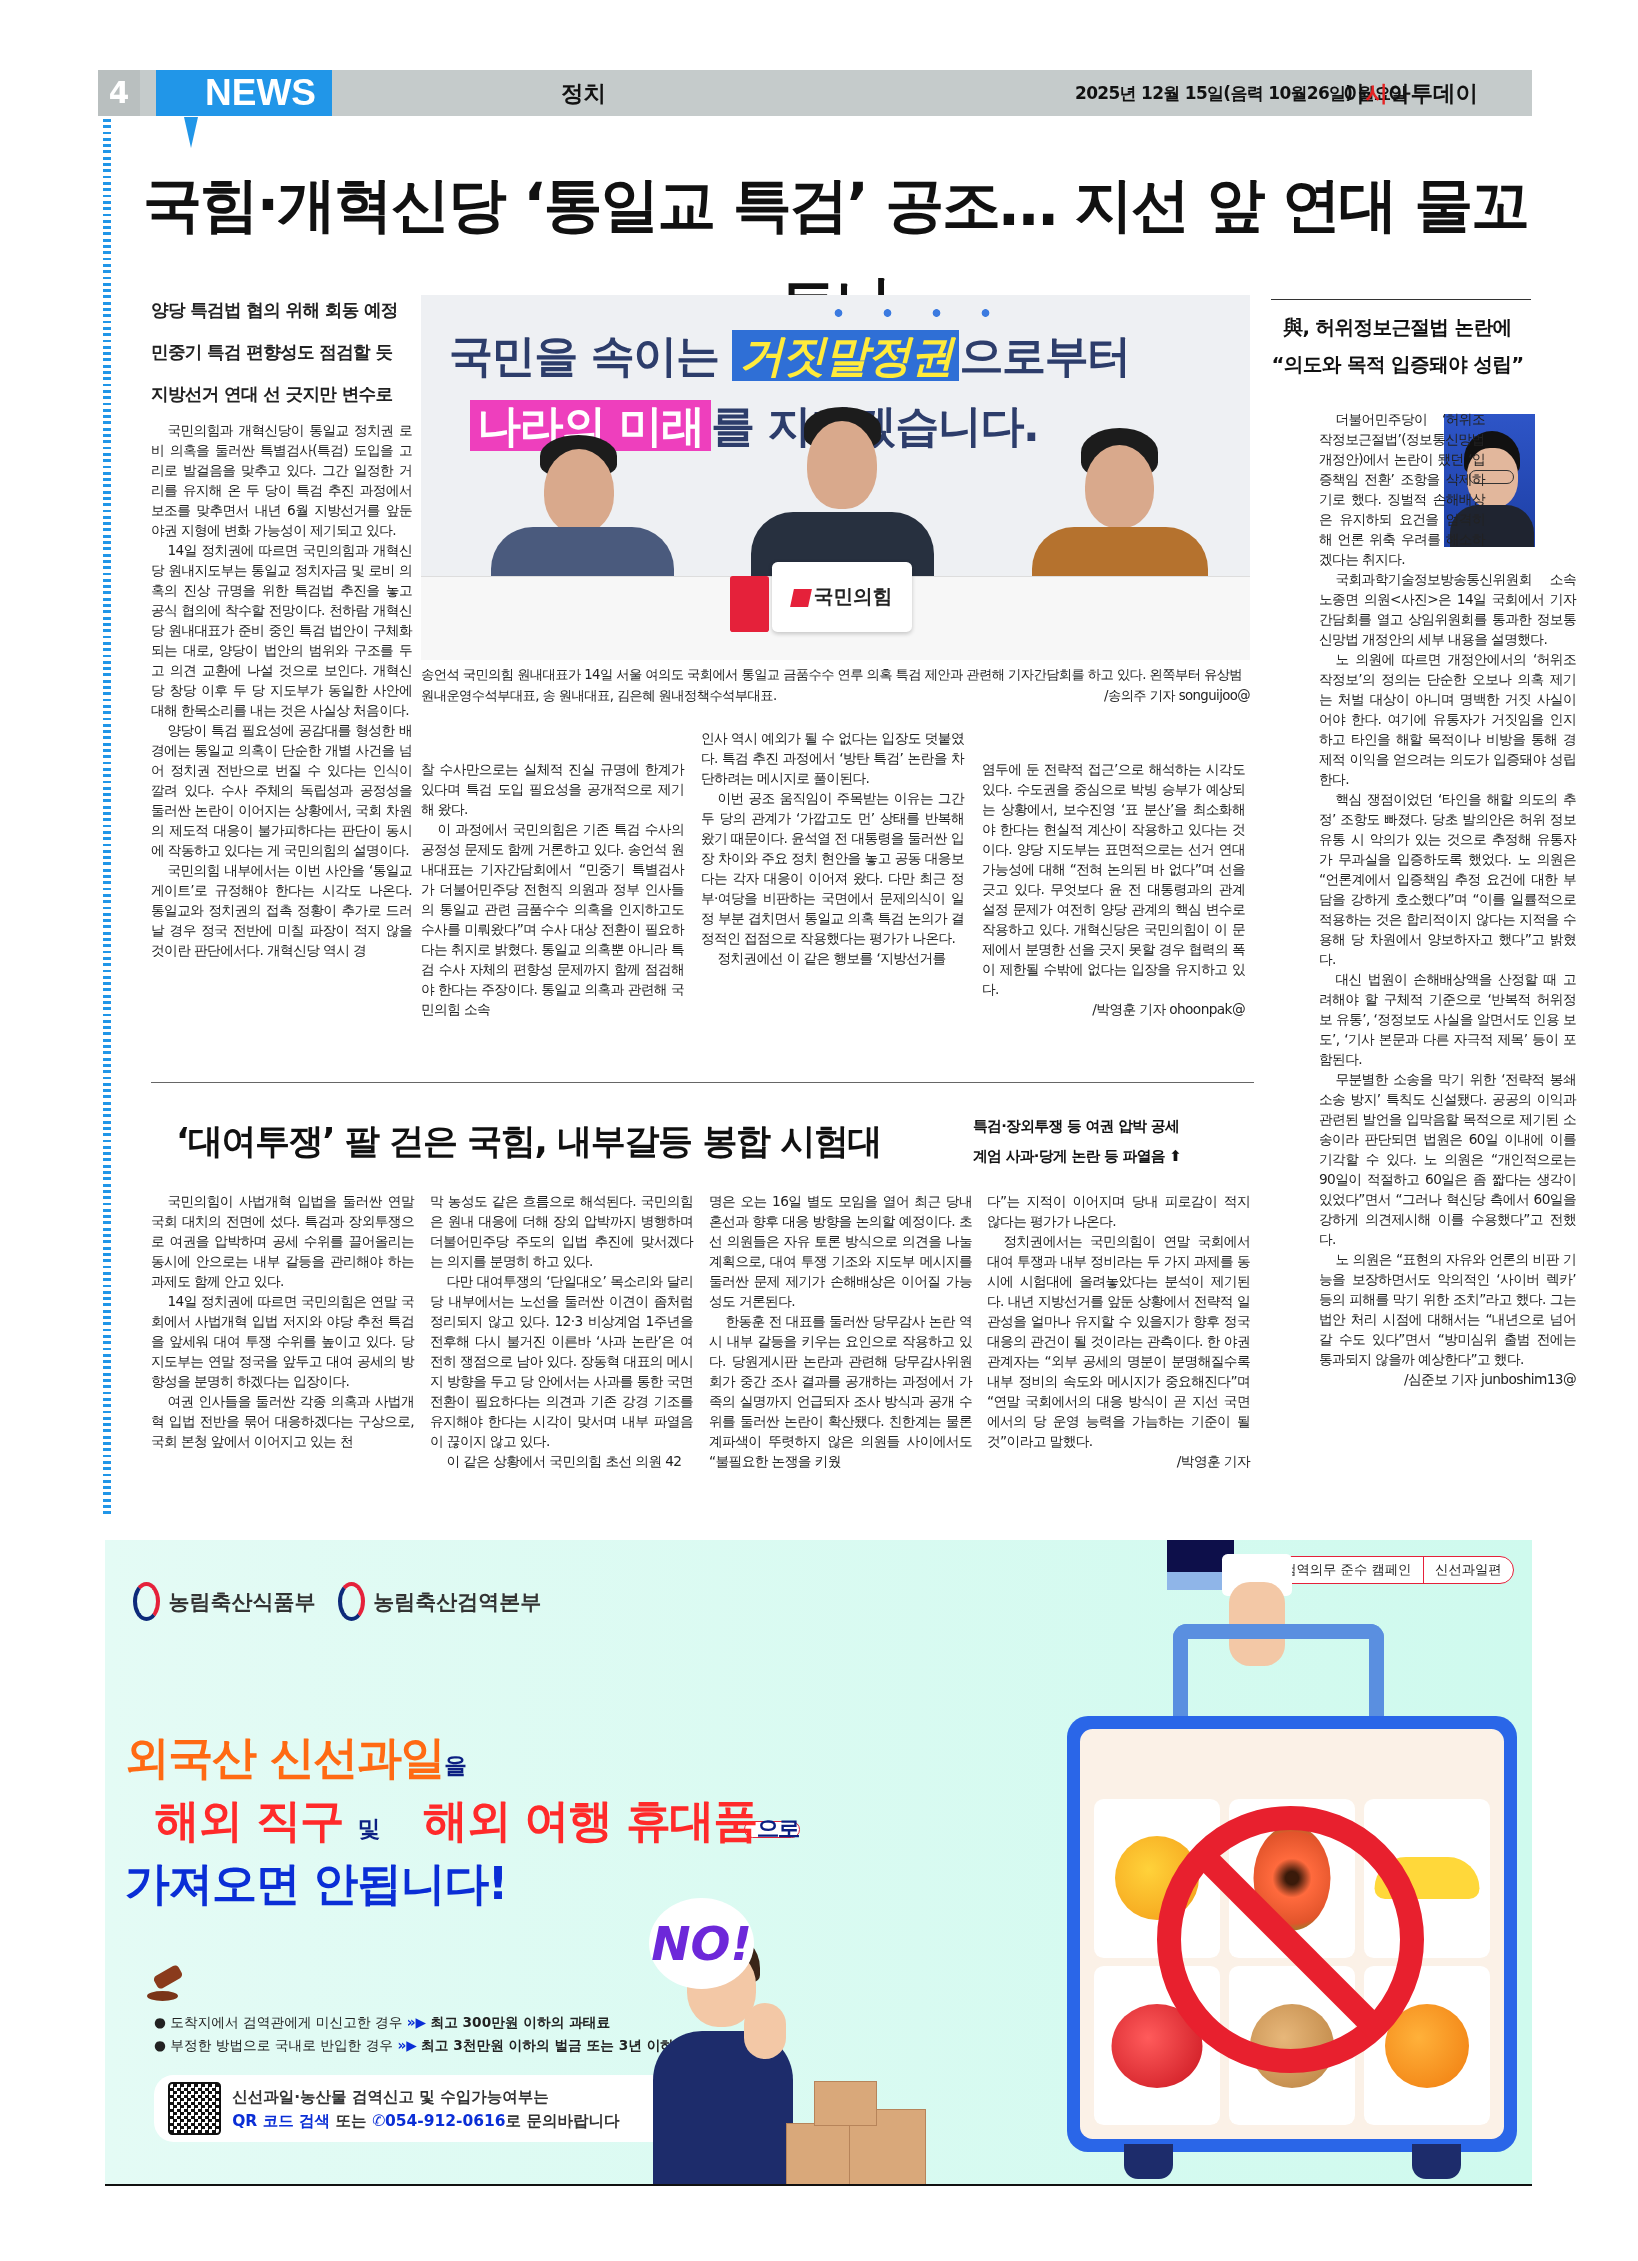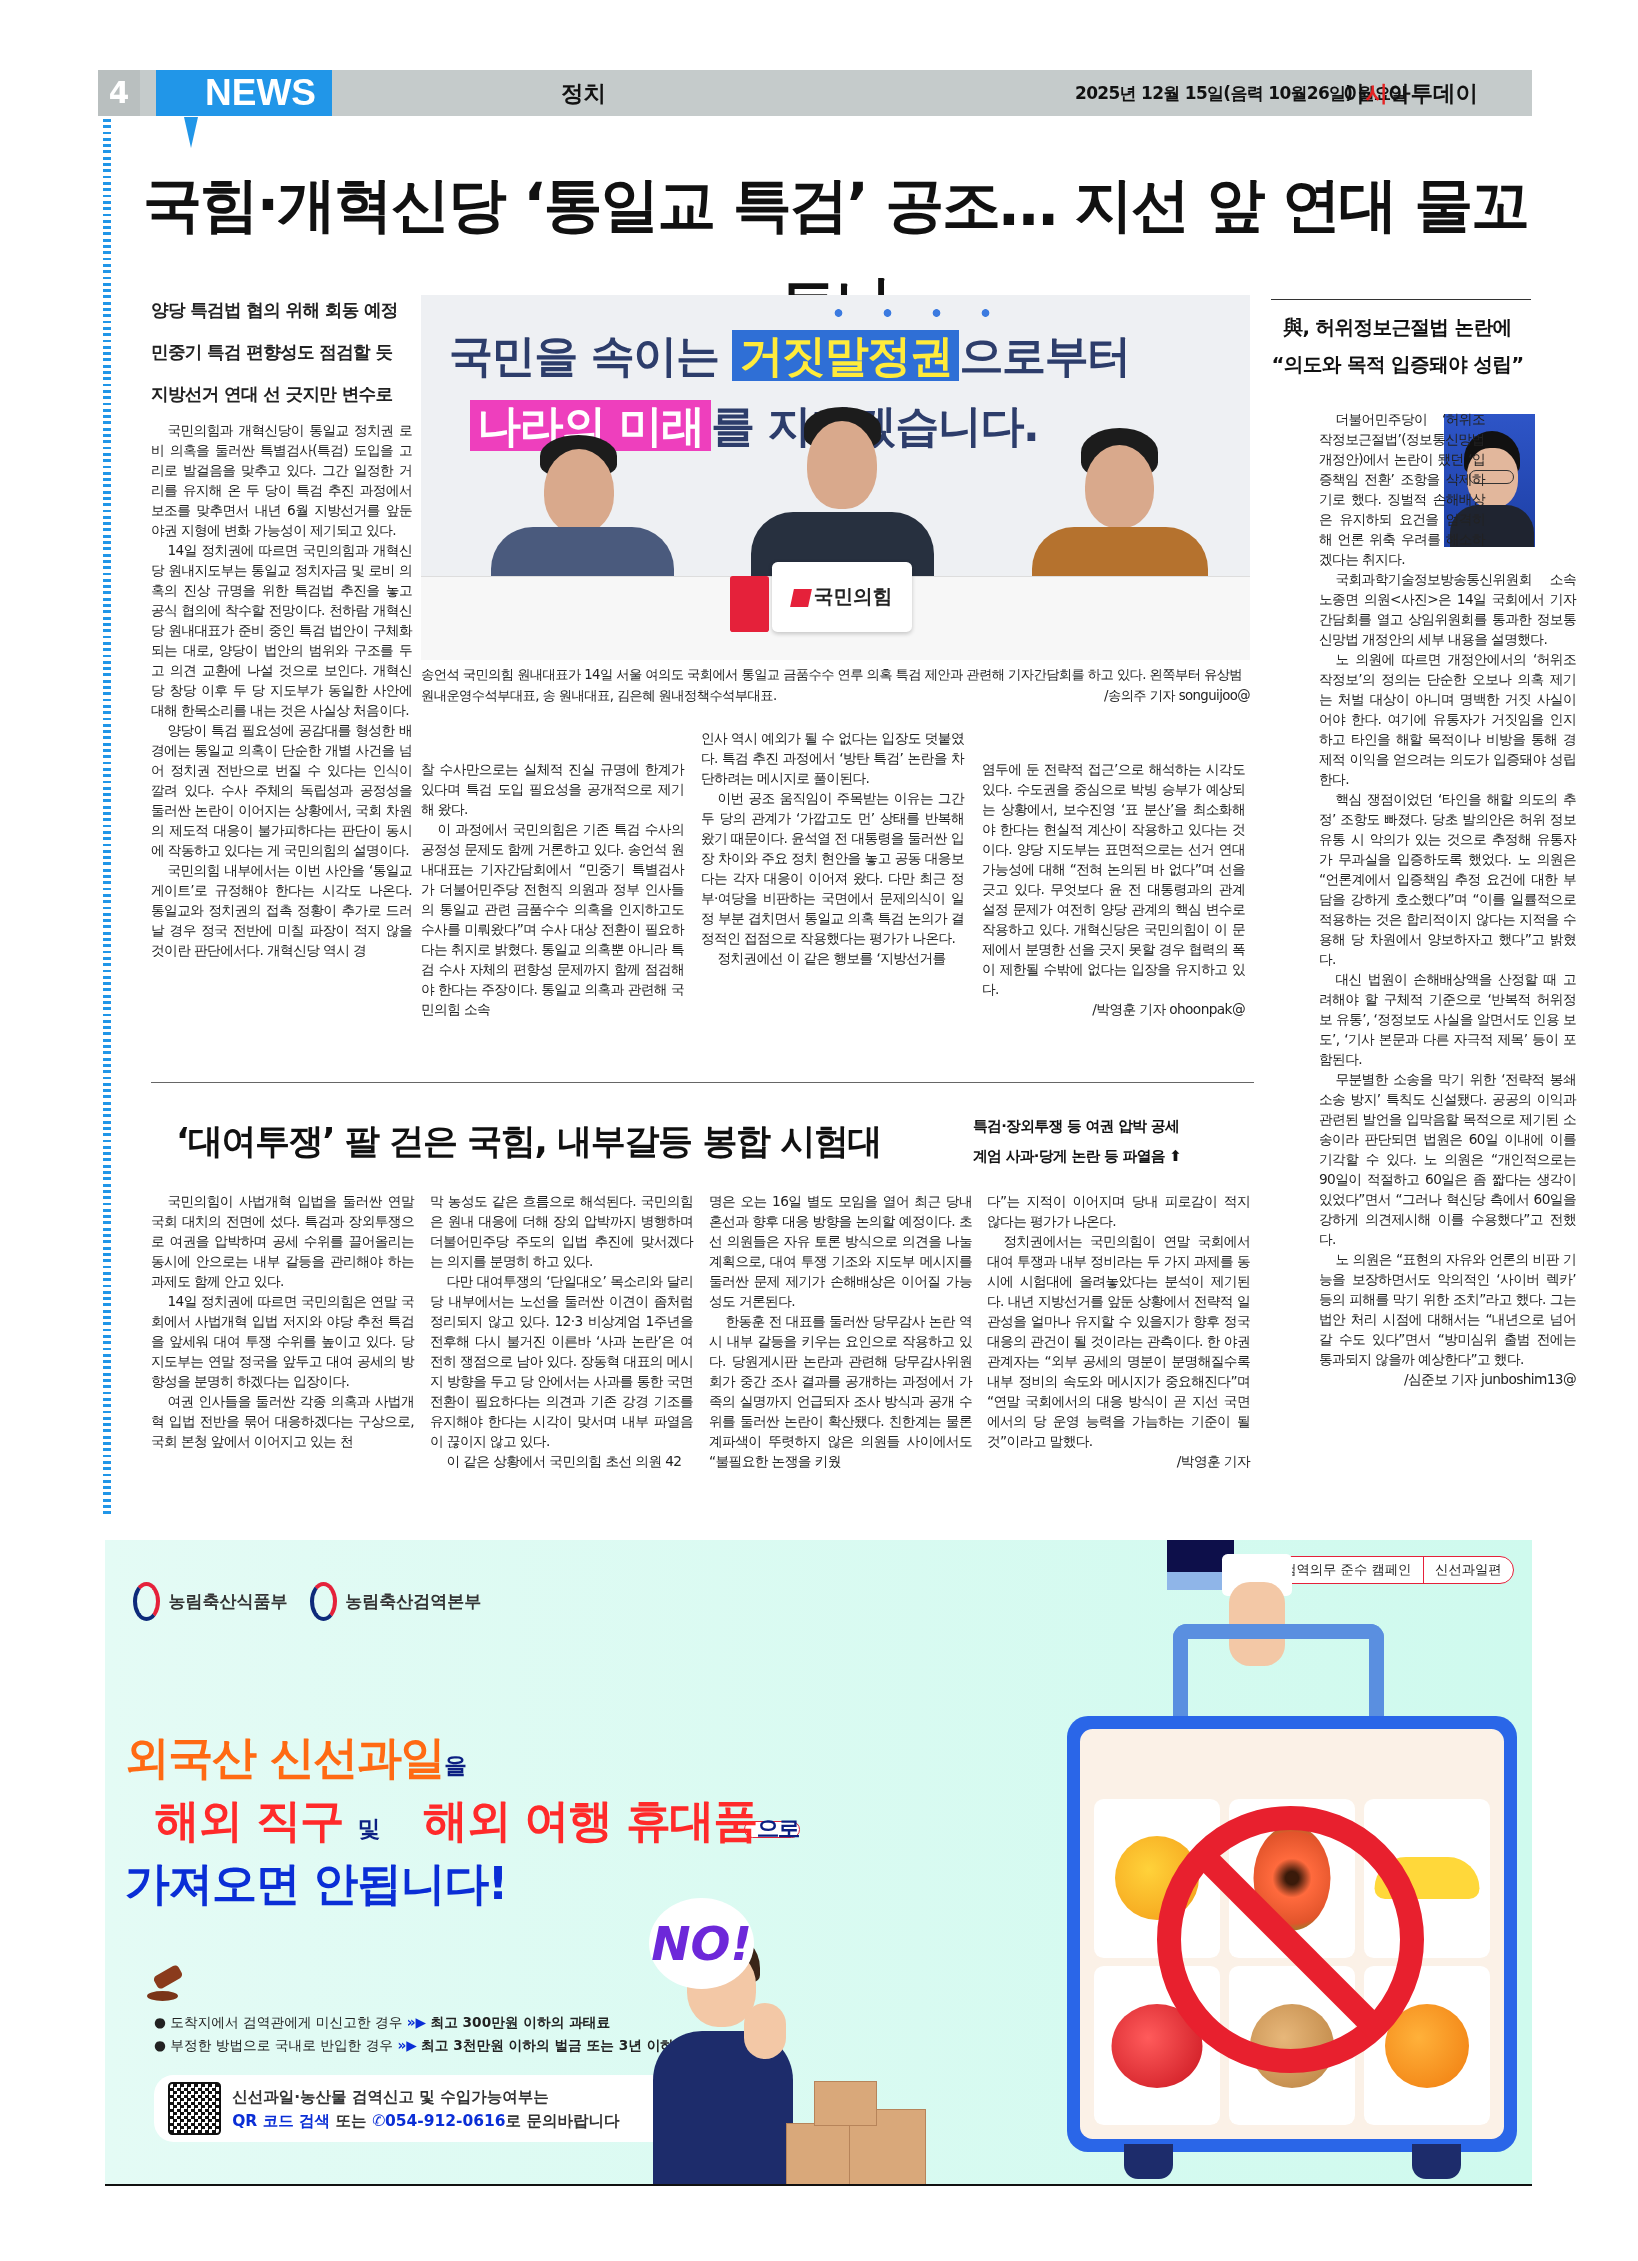--- a/index.html
+++ b/index.html
@@ -26,21 +26,21 @@
 
   .subhead { left: 151px; top: 289px; width: 260px; font-size: 17.6px; font-weight: bold; line-height: 42px; color: #222; letter-spacing: -0.7px; }
 
   .body-col { font-size: 13.7px; line-height: 20px; color: #222; text-align: justify; letter-spacing: -0.6px; }
   .body-col p { text-indent: 1.2em; }
   .byline { text-align: right; }
 
   
   .photo { left: 421px; top: 295px; width: 829px; height: 365px; overflow: hidden; background: #eef0f3; }
   .photo-banner1 { position: absolute; left: 28px; top: 32px; font-size: 44px; font-weight: bold; color: #2d3d6b; letter-spacing: -1.4px; white-space: nowrap; }
-  .photo-hl { background: #2f6fd6; color: #ffeb3b; padding: 0 7px; }
+  .photo-hl { background: #2f6fd6; color: #ffeb3b; padding: 0 7px; font-style: italic; }
   .photo-dots { position: absolute; left: 393px; top: 10.5px; width: 197px; height: 14px;
     background: radial-gradient(circle, #3c7be0 3.5px, transparent 4.2px) 0 0/49px 14px repeat-x; }
   .photo-banner2 { position: absolute; left: 49px; top: 102px; font-size: 44px; font-weight: bold; color: #2d3d6b; letter-spacing: -1.4px; white-space: nowrap; }
   .photo-pink { background: #ee3fbd; color: #fff; padding: 0 7px; }
   .person { position: absolute; bottom: 0; }
   .person .head { position: absolute; border-radius: 50% 50% 45% 45%; background: #d9a98c; }
   .person .hair { position: absolute; border-radius: 50% 50% 30% 30%; background: #1c1c1c; }
   .person .body { position: absolute; bottom: 0; border-radius: 42px 42px 0 0; }
   .desk { position: absolute; left: 0; bottom: 0; width: 100%; height: 84px; background: #f7f7f7; border-top: 1.4px solid #ddd; }
   .nameplate { position: absolute; left: 351px; bottom: 28px; width: 140px; height: 70px; background: #fff; border-radius: 5.6px; box-shadow: 0 1.4px 4.2px rgba(0,0,0,.2); font-size: 19.7px; font-weight: bold; color: #222; text-align: center; line-height: 70px; }
@@ -66,21 +66,21 @@
 
   
   .ad { left: 105px; top: 1540px; width: 1427px; height: 646px; background: linear-gradient(90deg, #e4fbf5, #cffaee); border-bottom: 2.1px solid #111; overflow: hidden; }
   .ad-deco { position: absolute; right: 0; top: 0; width: 365px; height: 63px; }
   .ad-deco .blk1 { position: absolute; left: 0; top: 0; width: 67px; height: 32px; background: #0d0f4a; }
   .ad-deco .blk2 { position: absolute; left: 0; top: 32px; width: 56px; height: 17.6px; background: #8fb5e8; }
   .ad-campaign { position: absolute; left: 1166px; top: 15.5px; height: 28px; border: 1.4px solid #e5213a; border-radius: 14px; background: #fff; display: flex; font-size: 13.3px; line-height: 25px; color: #222; }
   .ad-campaign span { padding: 0 11.2px; }
   .ad-campaign .sep { width: 1.4px; padding: 0; background: #e5213a; }
   .ad-logos { position: absolute; left: 28px; top: 42px; display: flex; gap: 22.5px; align-items: center; }
-  .ad-logo { display: flex; align-items: center; gap: 8.4px; font-size: 17px; font-weight: bold; color: #333; }
+  .ad-logo { display: flex; align-items: center; gap: 8.4px; font-size: 21px; font-weight: bold; color: #333; }
   .taeguk { width: 27px; height: 39px; border-radius: 50%; border: 4.9px solid #0d2a7a; border-top-color: #e5213a; border-right-color: #e5213a; }
   .ad-headline { position: absolute; left: 19.7px; top: 190px; font-weight: bold; line-height: 56px; letter-spacing: -1.4px; }
   .ad-line { font-size: 45px; white-space: nowrap; }
   .c-orange { color: #ff6a13; }
   .c-red { color: #ff2a2a; margin-left: 30px; }
   .c-blue { color: #0a2ed6; }
   .c-navy { color: #0b1f82; font-size: 22.5px; }
   .ad-gavel { position: absolute; left: 42px; top: 427px; width: 42px; height: 35px; }
   .ad-gavel .hd { position: absolute; left: 7px; top: 2.8px; width: 28px; height: 14px; background: #8a3b1c; border-radius: 4.2px; transform: rotate(-30deg); }
   .ad-gavel .bs { position: absolute; left: 0; top: 24px; width: 31px; height: 9.8px; background: #7a3519; border-radius: 50%; }

